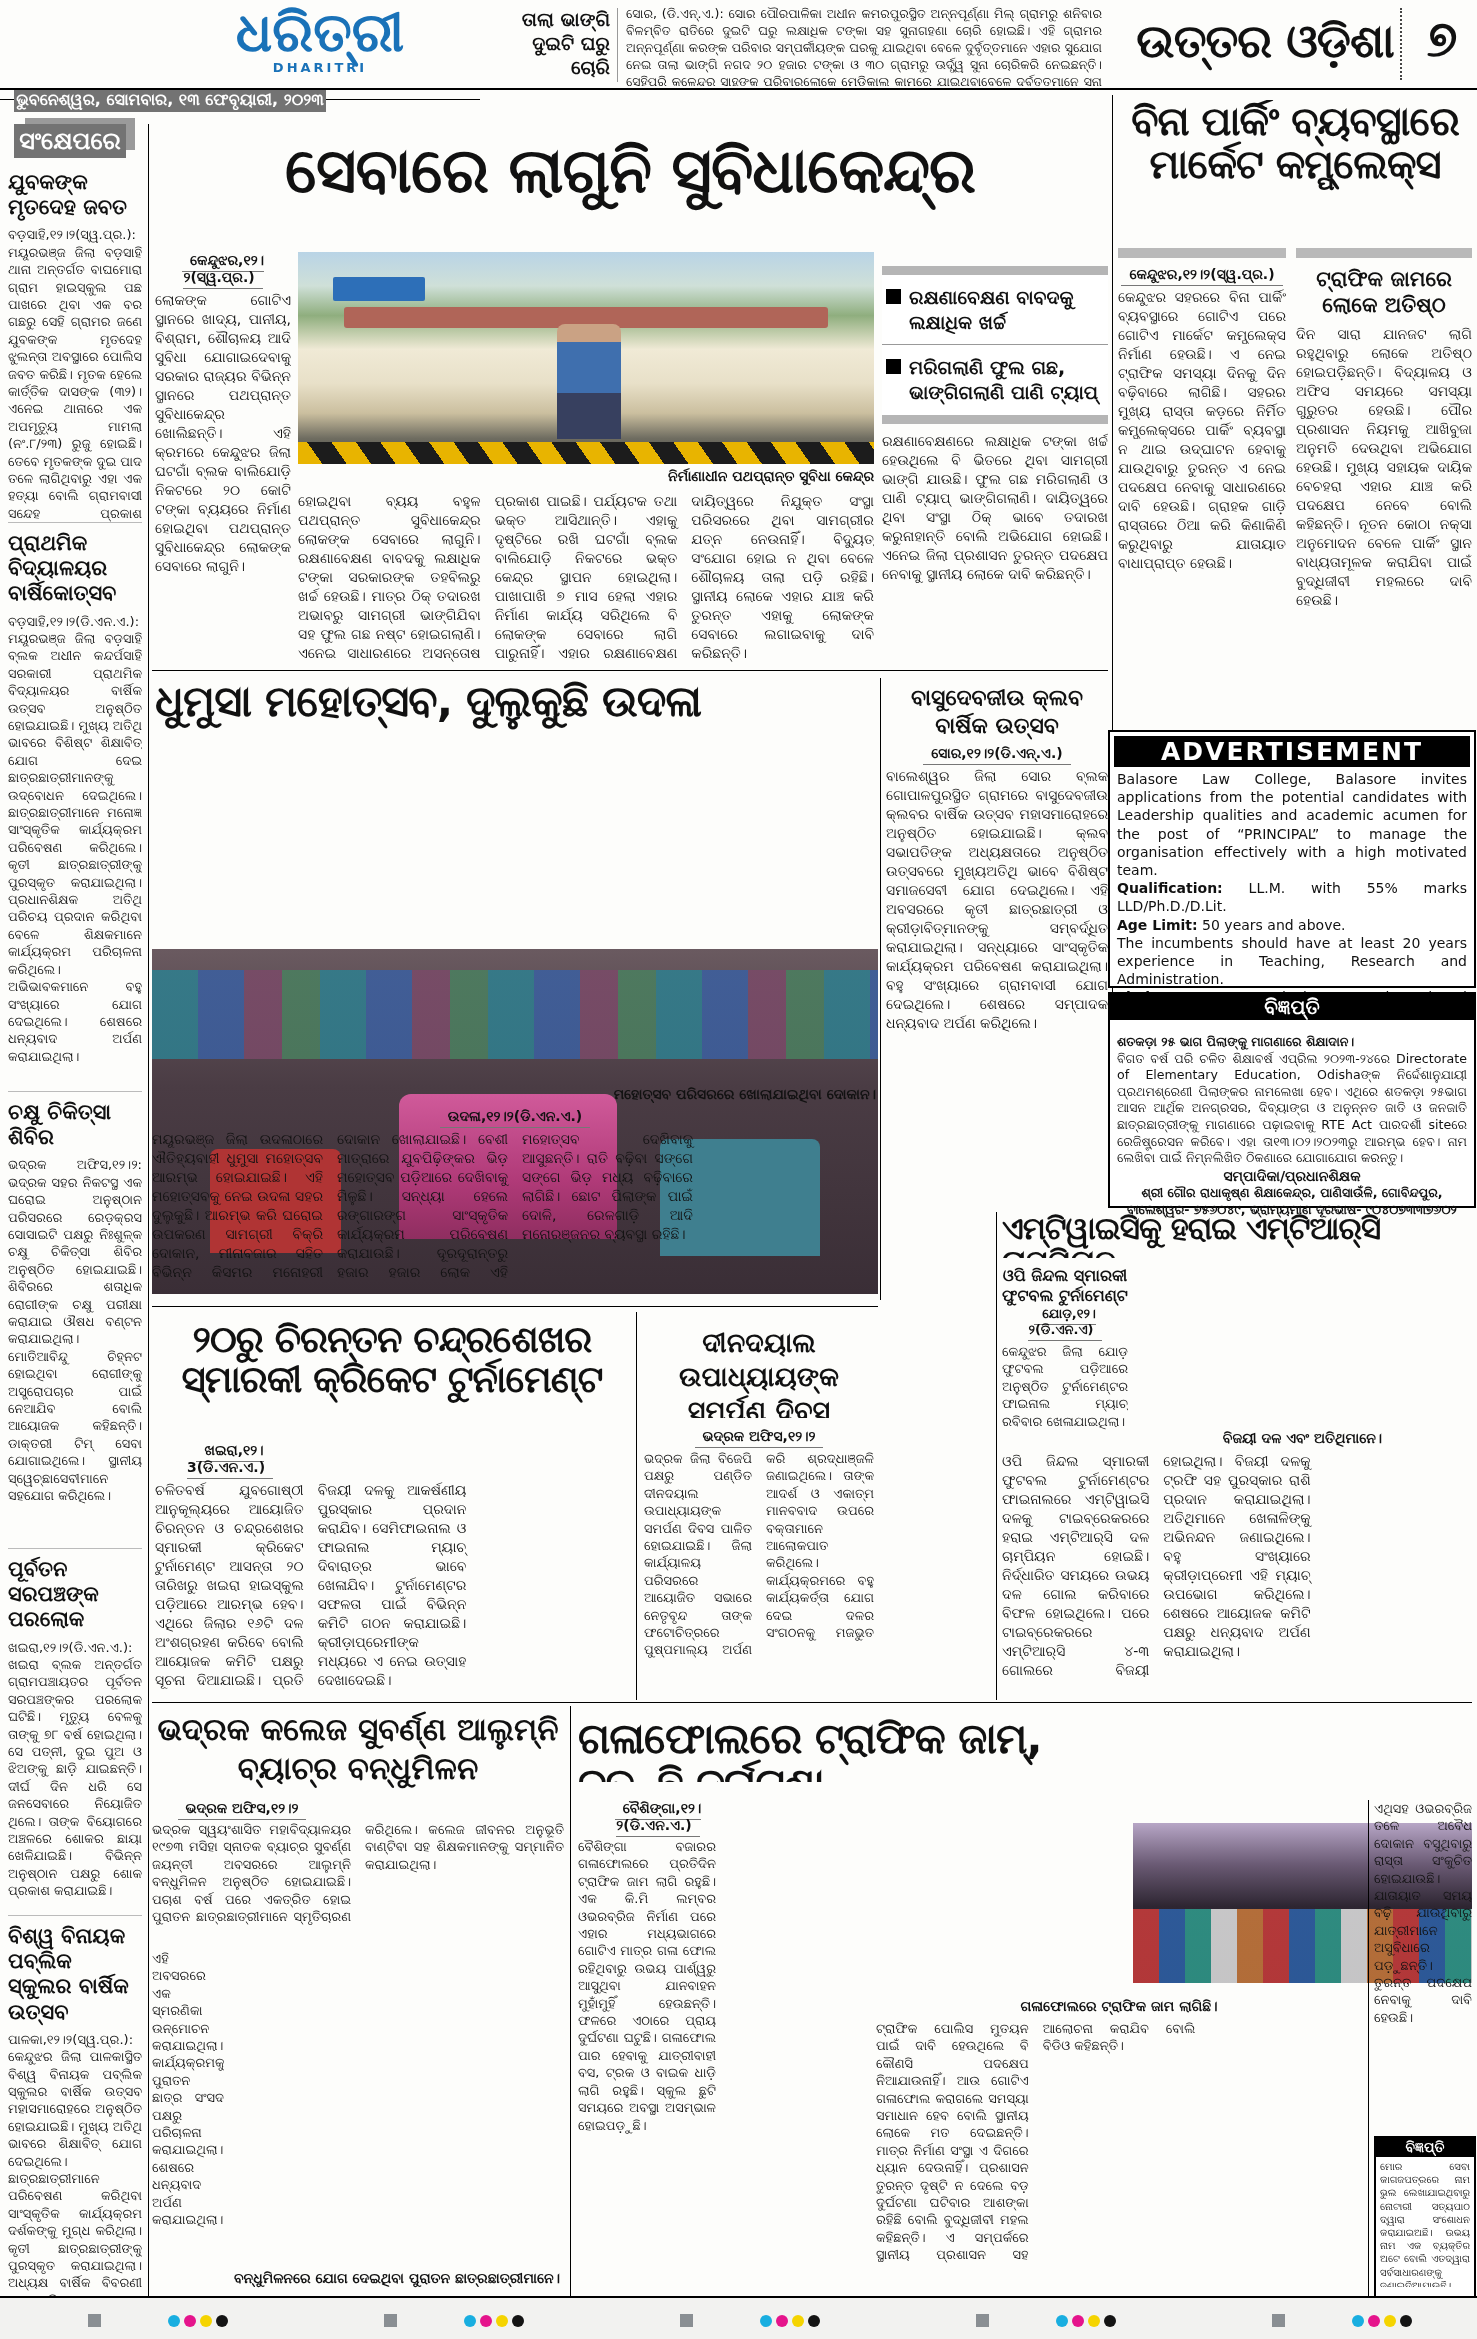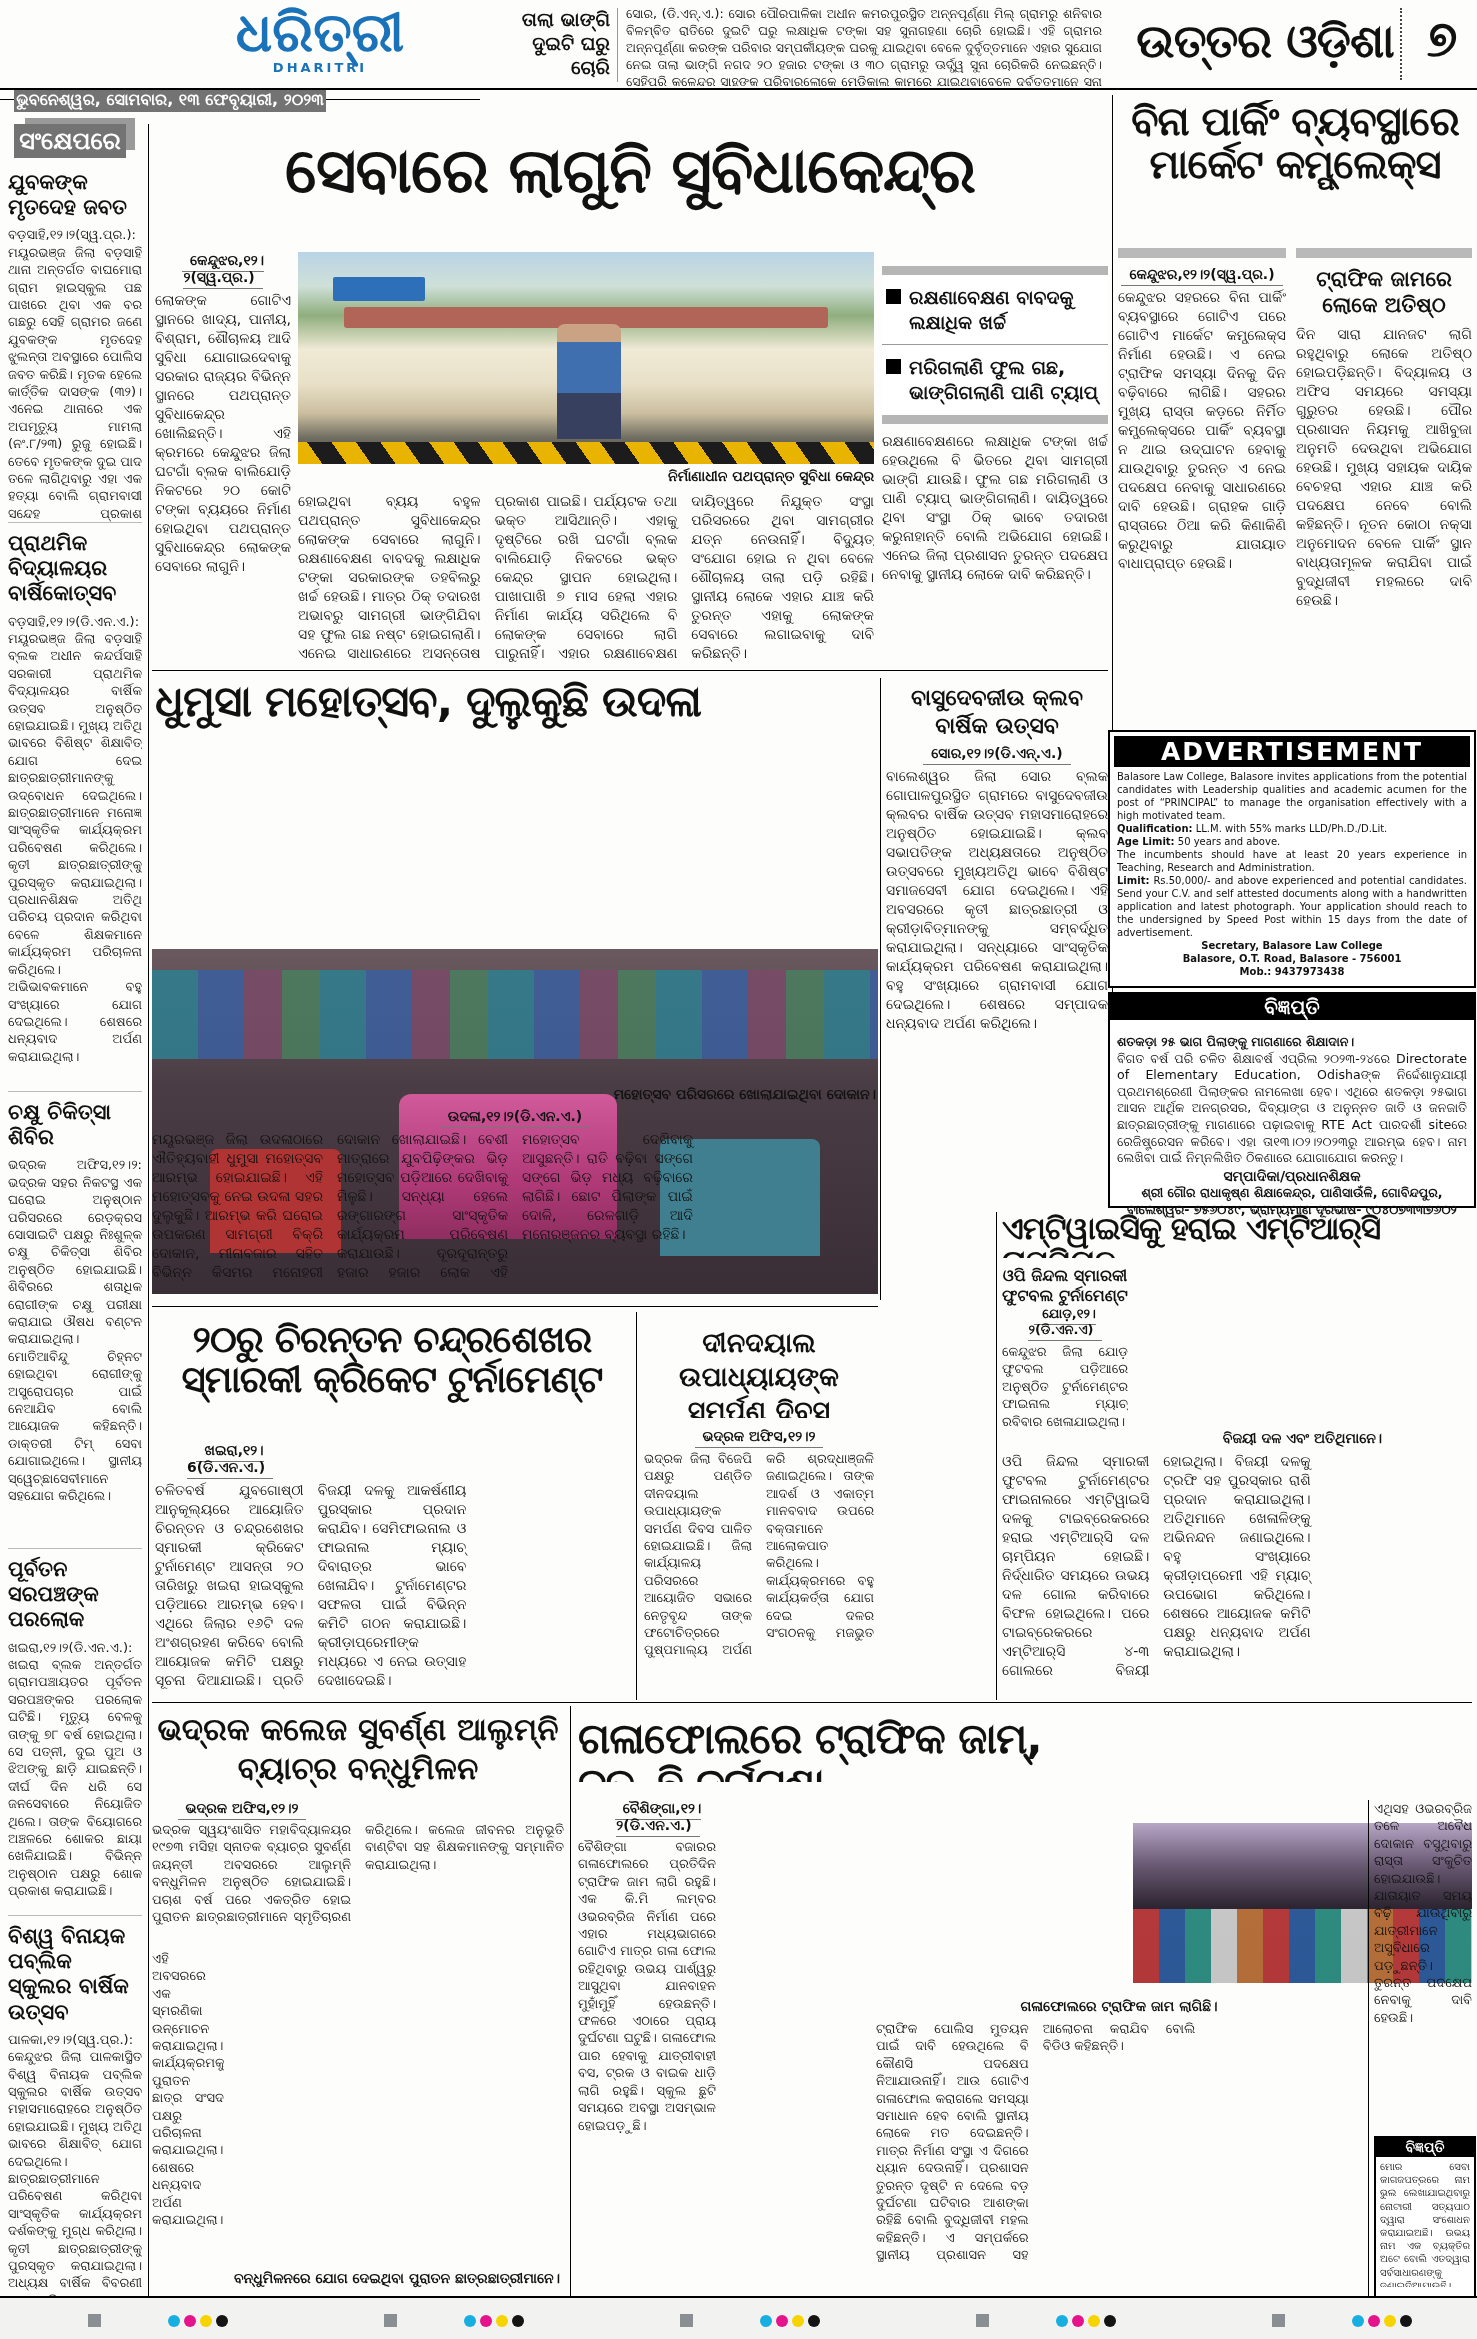--- a/index.html
+++ b/index.html
@@ -27,21 +27,21 @@
   .photo{position:relative;overflow:hidden;background:#ccc;}
   .headline{font-weight:bold;line-height:1.08;letter-spacing:-1px;}
   .subhead{font-weight:bold;text-align:center;line-height:1.25;}
   .kicker{border-top:9px solid #b5b5b5;border-bottom:9px solid #b5b5b5;background:#fff;}
   .kicker .item{display:flex;gap:8px;font-weight:bold;font-size:19px;line-height:1.3;padding:10px 4px;}
   .kicker .item + .item{border-top:1px solid #999;}
   .sq{width:15px;height:15px;background:#000;flex:0 0 auto;margin-top:4px;}
   .adbox{border:2px solid #000;background:#fff;}
   .adbox .adtitle{background:#000;color:#fff;text-align:center;font-weight:bold;
                   font-size:25px;letter-spacing:2px;padding:1px 0;margin:4px 4px 3px;}
-  .adbody{font-size:10px;line-height:1.3;padding:0 7px 4px;text-align:justify;}
+  .adbody{font-size:14px;line-height:1.3;padding:0 7px 4px;text-align:justify;}
   .adbody .sig{font-weight:bold;text-align:center;}
   .noticebox{border:2px solid #000;background:#fff;}
   .noticebox .ntitle{background:#000;color:#fff;text-align:center;font-weight:bold;font-size:20px;padding:1px 0;}
   .nbody{font-size:12.6px;line-height:1.32;padding:14px 7px;text-align:justify;}
   .dot{width:12px;height:12px;border-radius:50%;display:inline-block;margin-right:4px;}
   .regsq{width:13px;height:13px;background:#8a8f93;display:inline-block;}
   .c-cyan{background:#19aee0;} .c-mag{background:#e5148c;} .c-yel{background:#f5d400;} .c-blk{background:#141414;}
 </style>
 </head>
 <body>
@@ -199,21 +199,21 @@
   </div>
   <div class="abs caption center" style="left:1133px;top:1430px;width:339px;">ବିଜୟୀ ଦଳ ଏବଂ ଅତିଥିମାନେ।</div>
   <div class="abs clip" style="left:1002px;top:1452px;width:470px;height:246px;">
     <div class="cols3 just body-md">ଓପି ଜିନ୍ଦଲ ସ୍ମାରକୀ ଫୁଟବଲ ଟୁର୍ନାମେଣ୍ଟର ଫାଇନାଲରେ ଏମ୍‌ଟିୱାଇସି ଦଳକୁ ଟାଇବ୍ରେକରରେ ହରାଇ ଏମ୍‌ଟିଆର୍‌ସି ଦଳ ଚାମ୍ପିୟନ ହୋଇଛି। ନିର୍ଦ୍ଧାରିତ ସମୟରେ ଉଭୟ ଦଳ ଗୋଲ କରିବାରେ ବିଫଳ ହୋଇଥିଲେ। ପରେ ଟାଇବ୍ରେକରରେ ଏମ୍‌ଟିଆର୍‌ସି ୪-୩ ଗୋଲରେ ବିଜୟୀ ହୋଇଥିଲା। ବିଜୟୀ ଦଳକୁ ଟ୍ରଫି ସହ ପୁରସ୍କାର ରାଶି ପ୍ରଦାନ କରାଯାଇଥିଲା। ଅତିଥିମାନେ ଖେଳାଳିଙ୍କୁ ଅଭିନନ୍ଦନ ଜଣାଇଥିଲେ। ବହୁ ସଂଖ୍ୟାରେ କ୍ରୀଡ଼ାପ୍ରେମୀ ଏହି ମ୍ୟାଚ୍ ଉପଭୋଗ କରିଥିଲେ। ଶେଷରେ ଆୟୋଜକ କମିଟି ପକ୍ଷରୁ ଧନ୍ୟବାଦ ଅର୍ପଣ କରାଯାଇଥିଲା।</div>
   </div>
 
   <div class="abs hrule-thin" style="left:152px;top:1306px;width:726px;"></div>
   <div class="abs vrule" style="left:636px;top:1312px;height:388px;"></div>
   <div class="abs headline center clip" style="left:155px;top:1320px;width:474px;height:112px;font-size:37px;">୨୦ରୁ ଚିରନ୍ତନ ଚନ୍ଦ୍ରଶେଖର ସ୍ମାରକୀ କ୍ରିକେଟ ଟୁର୍ନାମେଣ୍ଟ</div>
   <div class="abs clip" style="left:155px;top:1442px;width:474px;height:256px;">
-    <div class="dateline" style="width:150px;margin:0 0 5px;"><span>ଖଇରା,୧୨।6(ଡି.ଏନ.ଏ.)</span></div>
+    <div class="dateline" style="width:150px;margin:0 0 5px;"><span>ଖଇରା,୧୨।3(ଡି.ଏନ.ଏ.)</span></div>
     <div class="cols3 just body-md" style="height:210px;">ଚଳିତବର୍ଷ ଯୁବଗୋଷ୍ଠୀ ଆନୁକୂଲ୍ୟରେ ଆୟୋଜିତ ଚିରନ୍ତନ ଓ ଚନ୍ଦ୍ରଶେଖର ସ୍ମାରକୀ କ୍ରିକେଟ ଟୁର୍ନାମେଣ୍ଟ ଆସନ୍ତା ୨୦ ତାରିଖରୁ ଖଇରା ହାଇସ୍କୁଲ ପଡ଼ିଆରେ ଆରମ୍ଭ ହେବ। ଏଥିରେ ଜିଲାର ୧୬ଟି ଦଳ ଅଂଶଗ୍ରହଣ କରିବେ ବୋଲି ଆୟୋଜକ କମିଟି ପକ୍ଷରୁ ସୂଚନା ଦିଆଯାଇଛି। ପ୍ରତି ବିଜୟୀ ଦଳକୁ ଆକର୍ଷଣୀୟ ପୁରସ୍କାର ପ୍ରଦାନ କରାଯିବ। ସେମିଫାଇନାଲ ଓ ଫାଇନାଲ ମ୍ୟାଚ୍ ଦିବାରାତ୍ର ଭାବେ ଖେଳାଯିବ। ଟୁର୍ନାମେଣ୍ଟର ସଫଳତା ପାଇଁ ବିଭିନ୍ନ କମିଟି ଗଠନ କରାଯାଇଛି। କ୍ରୀଡ଼ାପ୍ରେମୀଙ୍କ ମଧ୍ୟରେ ଏ ନେଇ ଉତ୍ସାହ ଦେଖାଦେଇଛି।</div>
   </div>
 
   <div class="abs subhead clip" style="left:644px;top:1326px;width:230px;height:92px;font-size:27px;">ଦୀନଦୟାଲ ଉପାଧ୍ୟାୟଙ୍କ ସମର୍ପଣ ଦିବସ</div>
   <div class="abs clip" style="left:644px;top:1428px;width:230px;height:270px;">
     <div class="dateline"><span>ଭଦ୍ରକ ଅଫିସ,୧୨।୨</span></div>
     <div class="cols2 just body-sm" style="height:226px;">ଭଦ୍ରକ ଜିଲା ବିଜେପି ପକ୍ଷରୁ ପଣ୍ଡିତ ଦୀନଦୟାଲ ଉପାଧ୍ୟାୟଙ୍କ ସମର୍ପଣ ଦିବସ ପାଳିତ ହୋଇଯାଇଛି। ଜିଲା କାର୍ଯ୍ୟାଳୟ ପରିସରରେ ଆୟୋଜିତ ସଭାରେ ନେତୃବୃନ୍ଦ ତାଙ୍କ ଫଟୋଚିତ୍ରରେ ପୁଷ୍ପମାଲ୍ୟ ଅର୍ପଣ କରି ଶ୍ରଦ୍ଧାଞ୍ଜଳି ଜଣାଇଥିଲେ। ତାଙ୍କ ଆଦର୍ଶ ଓ ଏକାତ୍ମ ମାନବବାଦ ଉପରେ ବକ୍ତାମାନେ ଆଲୋକପାତ କରିଥିଲେ। କାର୍ଯ୍ୟକ୍ରମରେ ବହୁ କାର୍ଯ୍ୟକର୍ତ୍ତା ଯୋଗ ଦେଇ ଦଳର ସଂଗଠନକୁ ମଜଭୁତ କରିବାକୁ ଶପଥ ନେଇଥିଲେ।</div>
   </div>
 
   <div class="abs hrule-thin" style="left:152px;top:1702px;width:1320px;"></div>

